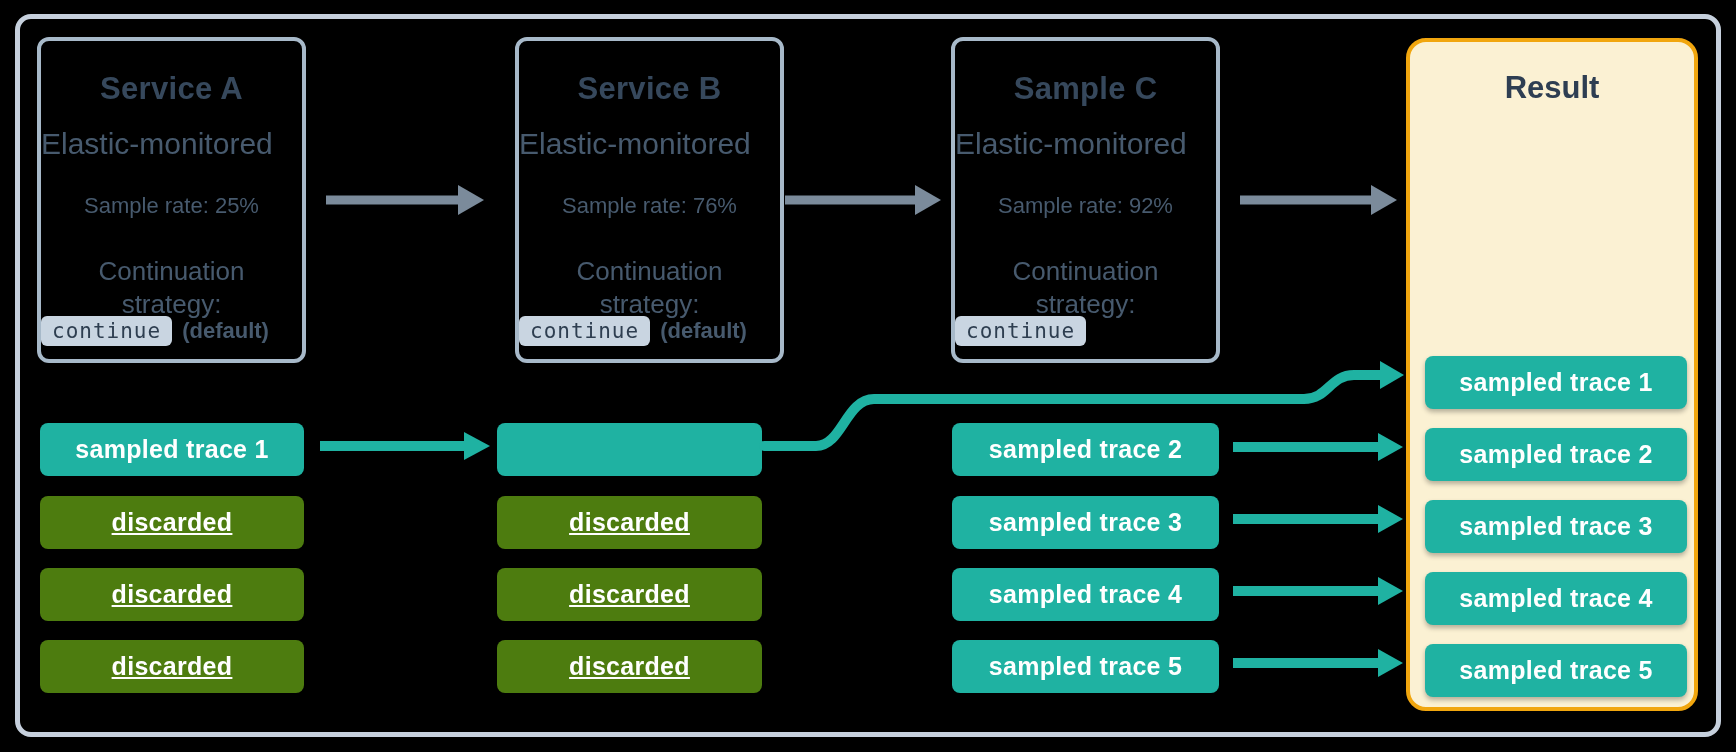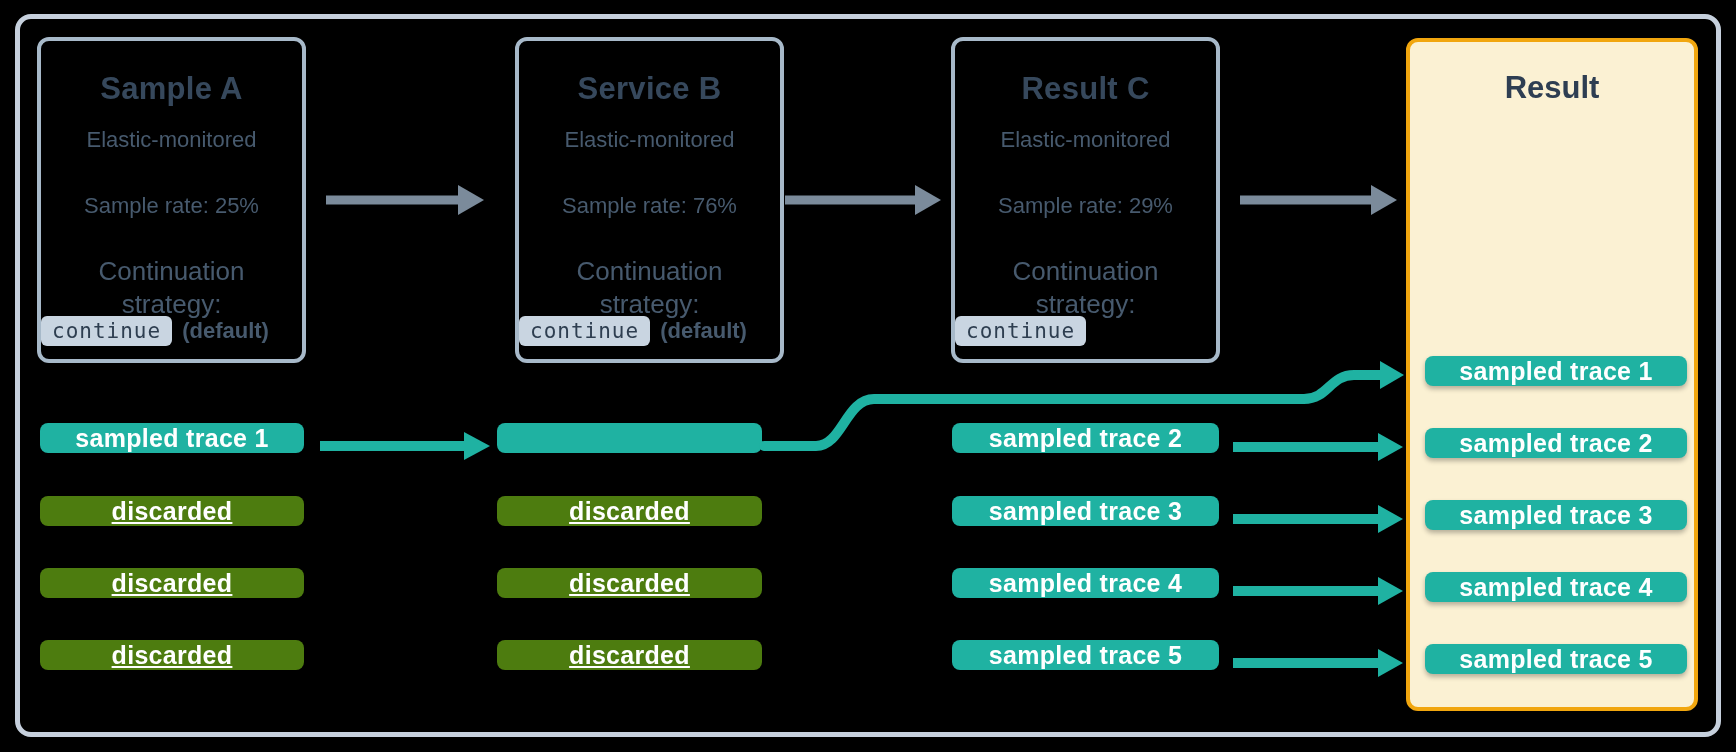--- a/index.html
+++ b/index.html
@@ -6,58 +6,58 @@
   body { background:#000; font-family:"Liberation Sans", sans-serif; }
   .stage { position:relative; width:1736px; height:752px; background:#000; overflow:hidden; }
 
   .outer-frame { position:absolute; left:15px; top:14px; width:1706px; height:723px;
     border:5px solid #c6d0dd; border-radius:16px; }
 
   .svc-box { position:absolute; top:37px; width:269px; height:326px;
     border:4px solid #a7b9c9; border-radius:12px; }
   .svc-title { position:absolute; top:30px; left:0; width:100%; text-align:center;
     font-size:31px; font-weight:bold; color:#36485c; letter-spacing:.3px; }
-  .svc-sub { position:absolute; top:86px; left:0; width:100%; text-align:center;
-    font-size:22px; font-weight:500; color:#475a6e; }
+  .svc-sub { position:absolute; top:86px; left:0; width:100%; 
+    font-size:30px; font-weight:500; color:#475a6e; }
   .svc-rate { position:absolute; top:152px; left:0; width:100%; text-align:center;
     font-size:22px; font-weight:500; color:#475a6e; }
   .svc-cont { position:absolute; top:214px; left:0; width:100%; text-align:center;
     font-size:26px; font-weight:500; color:#475a6e; line-height:33px; }
   .svc-chip-row { position:absolute; top:272px; left:0; width:100%; height:36px;
     display:flex; align-items:center; justify-content:flex-start; gap:10px; }
   .chip { background:#c9d5e1; color:#2e3e50; border-radius:6px; padding:3px 11px;
     font-family:"DejaVu Sans Mono","Liberation Mono",monospace; font-size:21px; letter-spacing:1px; }
   .chip-suffix { font-size:22px; font-weight:700; color:#475a6e; }
   .chip-suffix:empty { display:none; }
 
   .result-box { position:absolute; left:1406px; top:38px; width:292px; height:673px;
-    background:#fbf1d3; border:4px solid #f1a60e; border-radius:12px;
+    background:#fbf1d3; border:4px solid #f1a60e; border-radius:20px;
     box-shadow:2px 3px 6px rgba(0,0,0,.45); }
   .result-title { position:absolute; top:28px; left:0; width:100%; text-align:center;
     font-size:31px; font-weight:bold; color:#2e3e52; }
 
-  .pill { position:absolute; height:30px; border-radius:8px; display:flex;
+  .pill { position:absolute; height:53px; border-radius:8px; display:flex;
     align-items:center; justify-content:center; color:#fff; font-size:25px;
     font-weight:600; letter-spacing:.3px; box-shadow:0 3px 5px rgba(0,0,0,.28); }
   .pill.teal { background:#1fb2a2; }
   .pill.red  { background:#4d7c0f;text-decoration:underline; }
 
   .result-pill { left:15px; width:262px; }
 
   .arrows { position:absolute; left:0; top:0; pointer-events:none; }
 </style>
 </head>
 <body>
 
 <div class="stage">
 
   <div class="outer-frame"></div>
 
   <div class="svc-box" style="left:37px;">
-    <div class="svc-title">Sample A</div>
+    <div class="svc-title">Service A</div>
     <div class="svc-sub">Elastic-monitored</div>
     <div class="svc-rate">Sample rate: 25%</div>
     <div class="svc-cont">
       <div>Continuation</div>
       <div>strategy:</div>
     </div>
     <div class="svc-chip-row">
       <span class="chip">continue</span>
       <span class="chip-suffix">(default)</span>
     </div>
@@ -71,23 +71,23 @@
       <div>Continuation</div>
       <div>strategy:</div>
     </div>
     <div class="svc-chip-row">
       <span class="chip">continue</span>
       <span class="chip-suffix">(default)</span>
     </div>
   </div>
 
   <div class="svc-box" style="left:951px;">
-    <div class="svc-title">Result C</div>
+    <div class="svc-title">Sample C</div>
     <div class="svc-sub">Elastic-monitored</div>
-    <div class="svc-rate">Sample rate: 29%</div>
+    <div class="svc-rate">Sample rate: 92%</div>
     <div class="svc-cont">
       <div>Continuation</div>
       <div>strategy:</div>
     </div>
     <div class="svc-chip-row">
       <span class="chip">continue</span>
 
     </div>
   </div>
 

